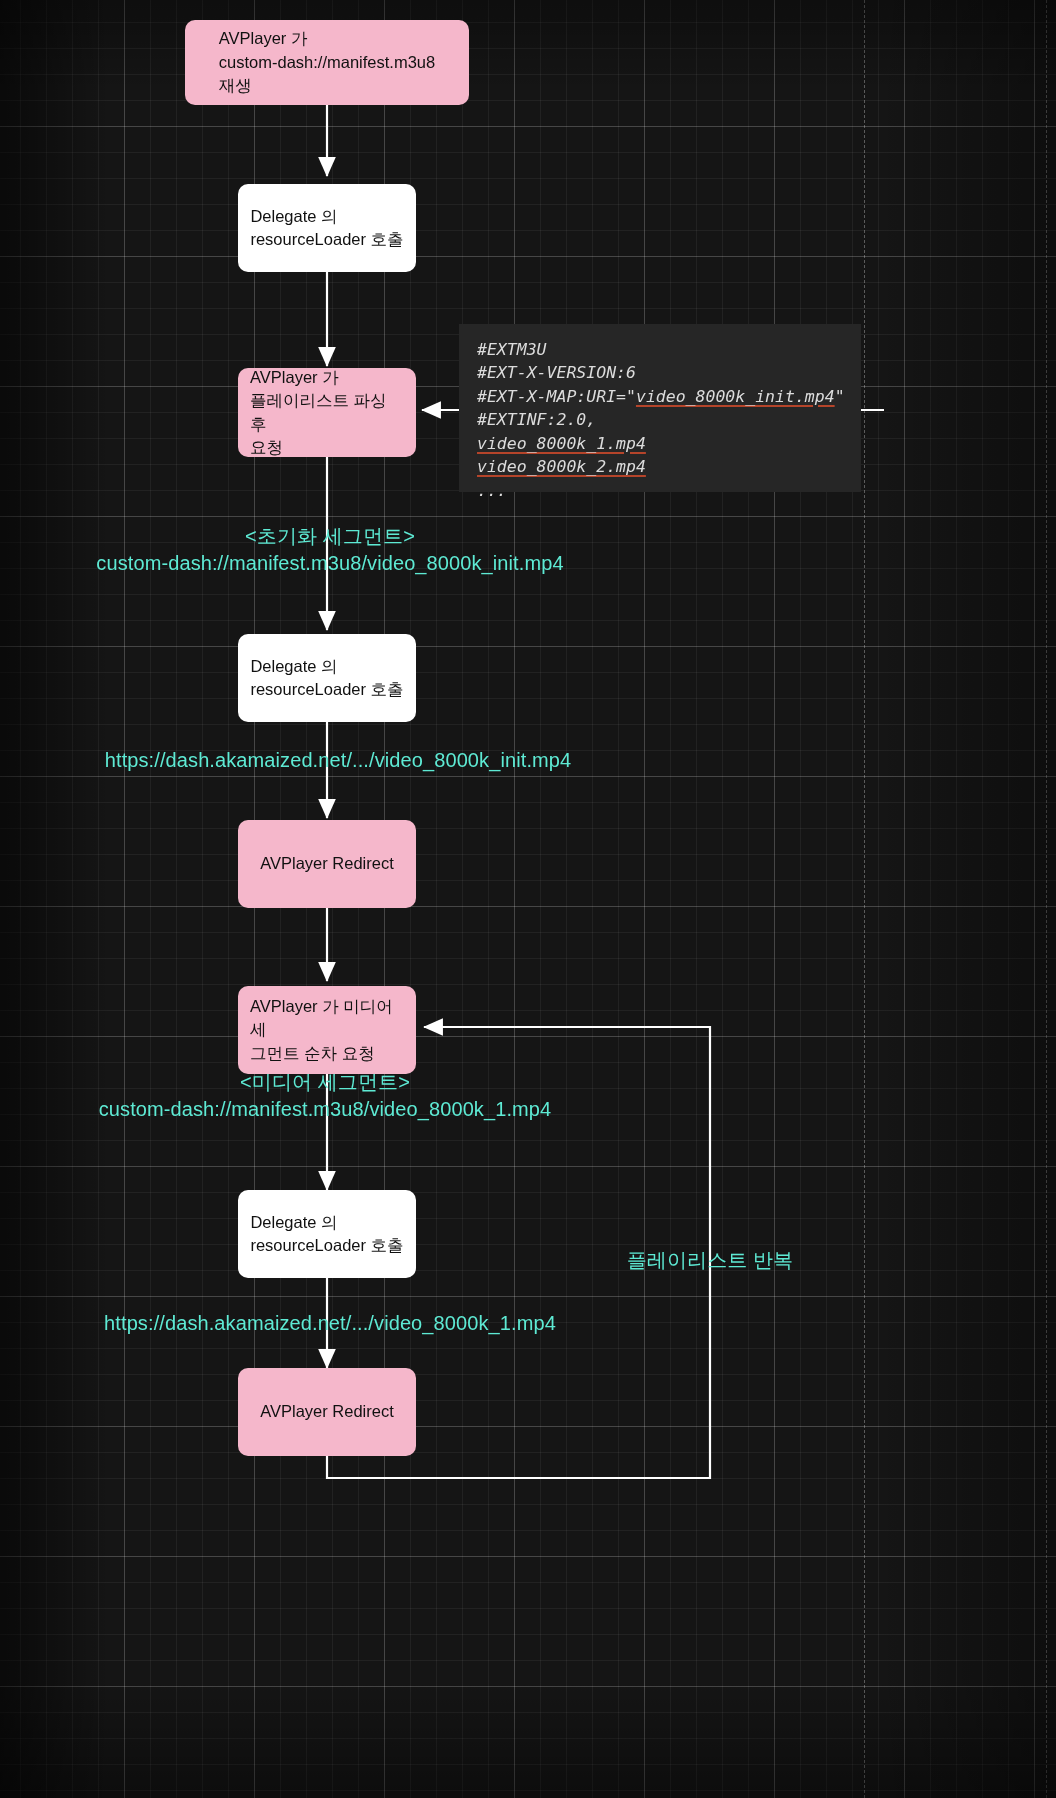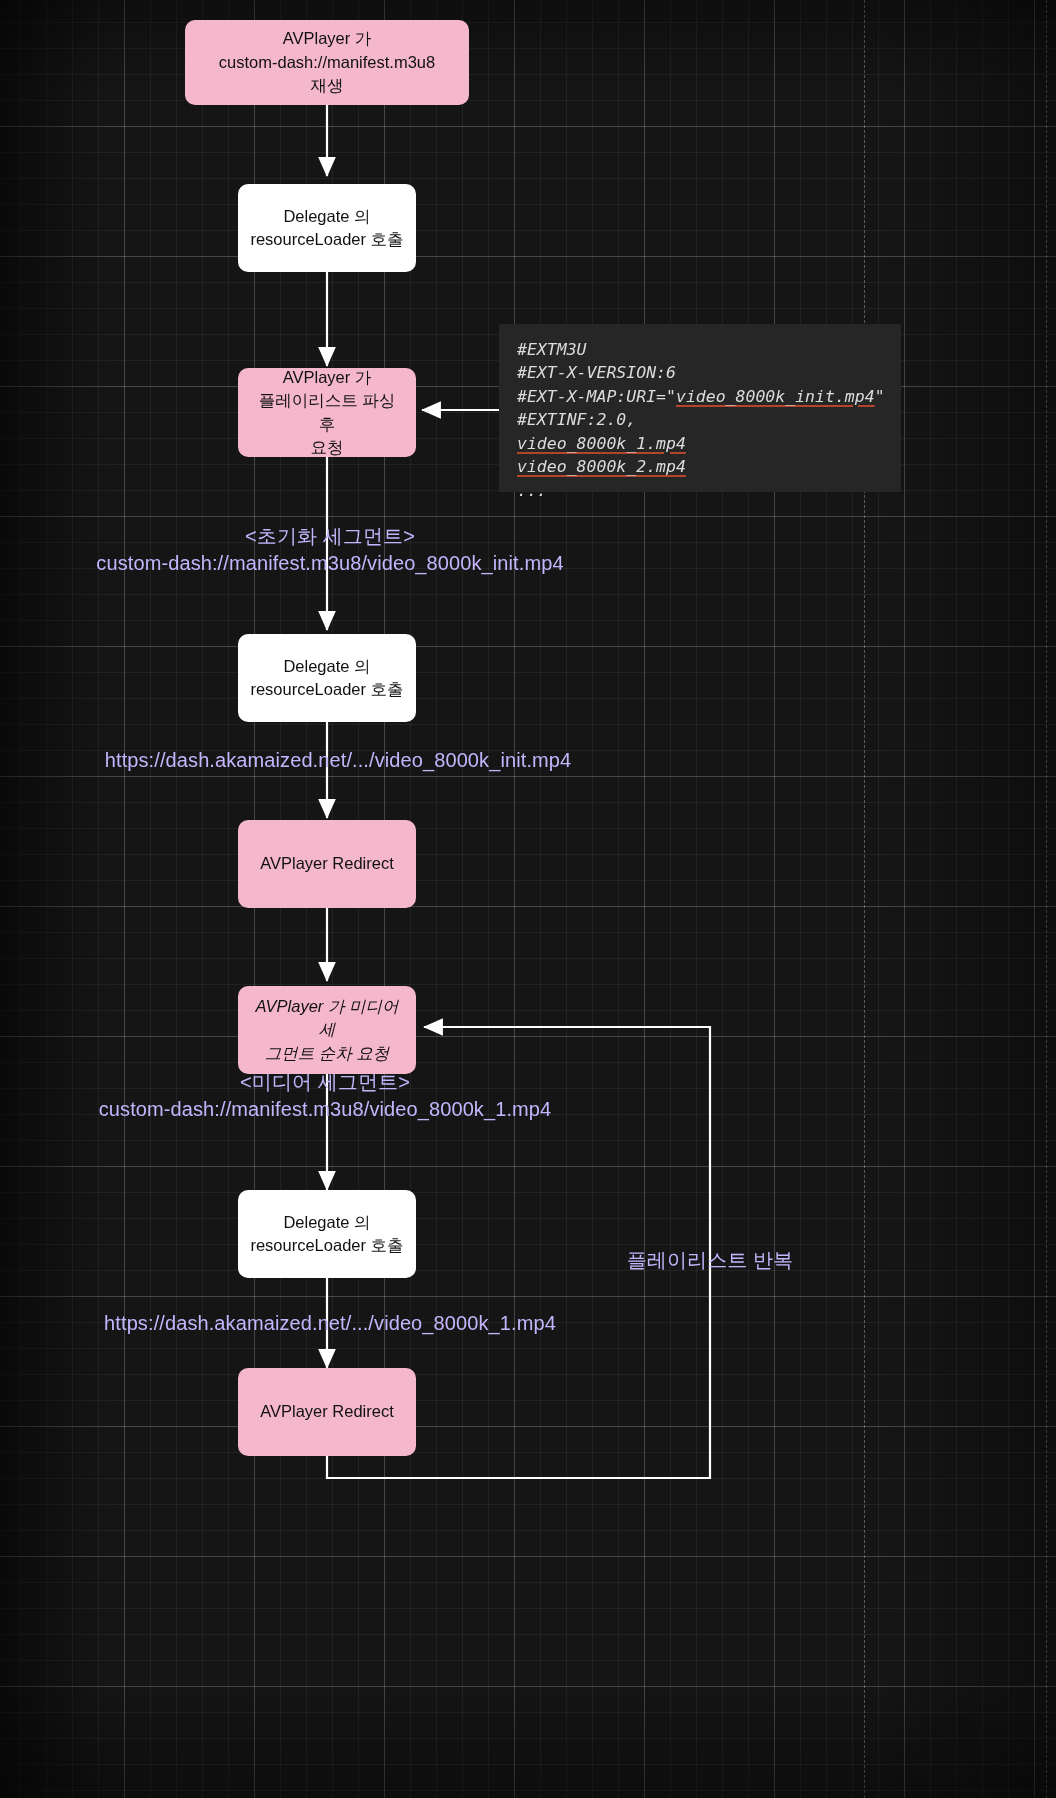--- a/index.html
+++ b/index.html
@@ -32,29 +32,29 @@
   .guide{
     position:absolute;top:0;bottom:0;width:0;
     border-left:1px dashed rgba(255,255,255,0.30);
   }
   
   #edges{position:absolute;left:0;top:0;width:1056px;height:1798px;overflow:visible;}
   
   .node{
     position:absolute;border-radius:10px;
     display:flex;align-items:center;justify-content:center;
-    text-align:center;color:#111;line-height:1.42;
+    text-align:left;color:#111;line-height:1.42;
     font-size:16.5px;padding:6px 12px;box-sizing:border-box;
     white-space:pre-line;
   }
   .node.pink{background:#f5b7cb;}
   .node.blue{background:#ffffff;}
   
   .elabel{
-    position:absolute;color:#c4b5fd;text-align:center;
+    position:absolute;color:#5eead4;text-align:center;
     font-size:19px;line-height:1.34;white-space:pre-line;
     letter-spacing:0.1px;
   }
   .elabel.big{font-size:20px;}
   
   #codenote{
     position:absolute;background:#262626;
     color:#dcdcdc;font-family:"DejaVu Sans Mono","Liberation Mono",monospace;
     font-style:italic;font-size:16.5px;line-height:1.42;
     padding:14px 18px 12px 18px;box-sizing:border-box;white-space:pre;
@@ -98,39 +98,39 @@
 
 <div class="node pink" style="left:238px;top:368px;width:178px;height:89px;">AVPlayer 가
 플레이리스트 파싱 후
 요청</div>
 
 <div class="node blue" style="left:238px;top:634px;width:178px;height:88px;">Delegate 의
 resourceLoader 호출</div>
 
 <div class="node pink" style="left:238px;top:820px;width:178px;height:88px;">AVPlayer Redirect</div>
 
-<div class="node pink" style="left:238px;top:986px;width:178px;height:88px;font-style:italic;">AVPlayer 가 미디어 세
+<div class="node pink" style="left:238px;top:986px;width:178px;height:88px;">AVPlayer 가 미디어 세
 그먼트 순차 요청</div>
 
 <div class="node blue" style="left:238px;top:1190px;width:178px;height:88px;">Delegate 의
 resourceLoader 호출</div>
 
 <div class="node pink" style="left:238px;top:1368px;width:178px;height:88px;">AVPlayer Redirect</div>
 
 <div class="elabel big" style="left:30px;top:523px;width:600px;">&lt;초기화 세그먼트&gt;
 custom-dash://manifest.m3u8/video_8000k_init.mp4</div>
 
 <div class="elabel big" style="left:38px;top:747px;width:600px;">https://dash.akamaized.net/.../video_8000k_init.mp4</div>
 
 <div class="elabel big" style="left:30px;top:1069px;width:590px;">&lt;미디어 세그먼트&gt;
 custom-dash://manifest.m3u8/video_8000k_1.mp4</div>
 
 <div class="elabel big" style="left:35px;top:1310px;width:590px;text-align:center;">https://dash.akamaized.net/.../video_8000k_1.mp4</div>
 
 <div class="elabel big" style="left:600px;top:1247px;width:220px;">플레이리스트 반복</div>
 
-<div id="codenote" style="left:499px;top:324px;width:402px;height:168px;"><span>#EXTM3U</span>
+<div id="codenote" style="left:459px;top:324px;width:402px;height:168px;"><span>#EXTM3U</span>
 <span>#EXT-X-VERSION:6</span>
 <span>#EXT-X-MAP:URI="<span class="ul">video_8000k_init.mp4</span>"</span>
 <span>#EXTINF:2.0,</span>
 <span class="ul">video_8000k_1.mp4</span>
 <span class="ul">video_8000k_2.mp4</span>
 <span>...</span></div>
 
 </body></html>

